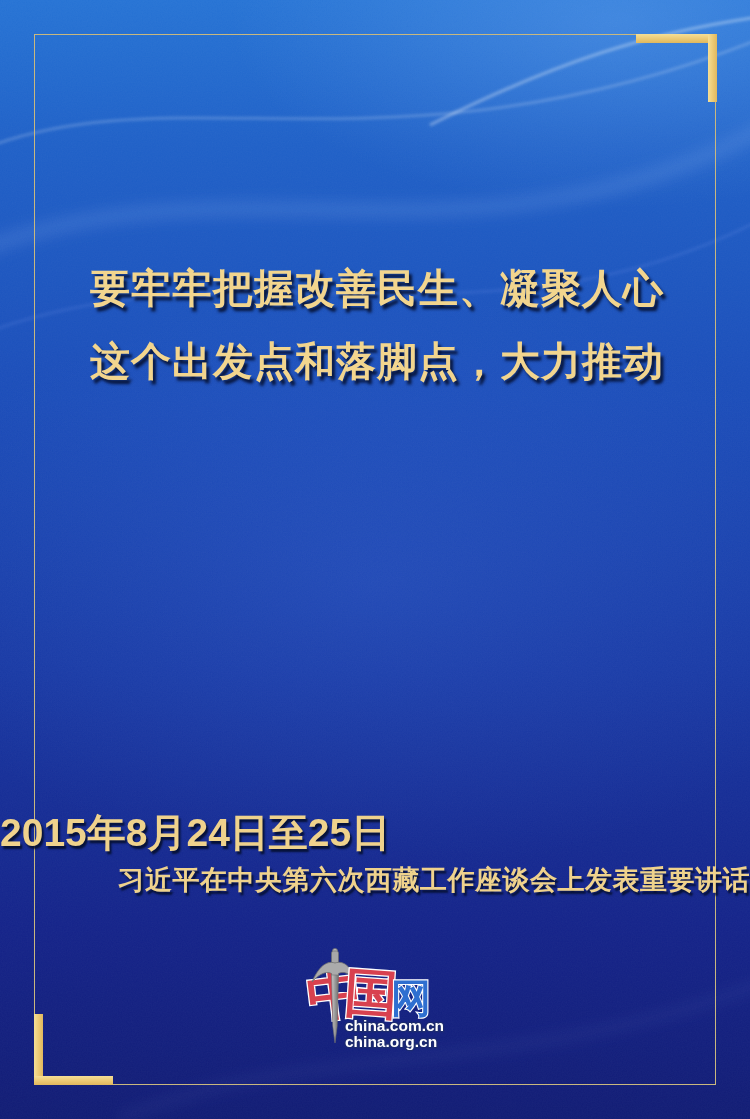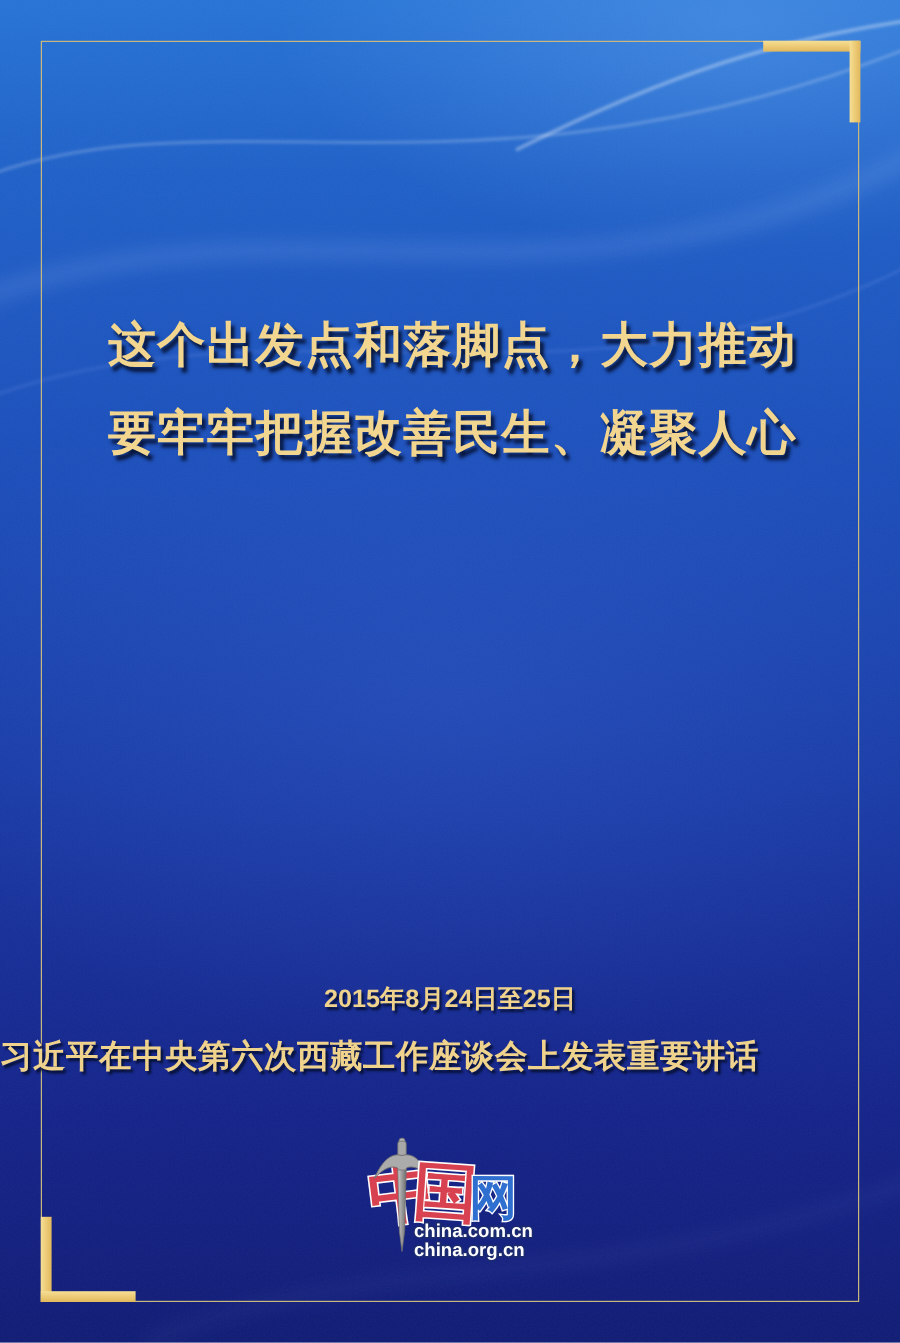--- a/index.html
+++ b/index.html
@@ -25,26 +25,26 @@
   .bracket-bar{position:absolute;background:linear-gradient(180deg,#f5df96 0%,#ecc973 55%,#e0b85e 100%);}
   .bracket-bar.v{background:linear-gradient(90deg,#f5df96 0%,#ecc973 55%,#e0b85e 100%);}
   
   .quote-block{
     position:absolute;left:90px;top:252px;width:600px;
     font-size:40px;line-height:73px;font-weight:900;letter-spacing:1px;
     text-shadow:3px 4px 3px rgba(4,14,46,.9);
     white-space:nowrap;
   }
   .date-text{
-    position:absolute;left:0;top:815px;width:750px;text-align:center;
-    font-size:21px;line-height:36px;font-weight:700;
+    position:absolute;left:0;top:815px;width:750px;text-align:left;
+    font-size:39px;line-height:36px;font-weight:700;
     text-shadow:2px 3px 2px rgba(4,14,46,.9);
   }
   .subtitle-text{
-    position:absolute;left:0;top:862px;width:750px;text-align:left;
+    position:absolute;left:0;top:862px;width:750px;text-align:right;
     font-size:27px;line-height:36px;font-weight:700;letter-spacing:.5px;
     text-shadow:2px 3px 2px rgba(4,14,46,.9);
     white-space:nowrap;
   }
   .logo{position:absolute;left:299px;top:946px;width:152px;height:108px;}
 </style>
 </head>
 <body>
 
 <div class="poster">
@@ -81,22 +81,22 @@
     <div class="bracket-bar" style="left:636px;top:34px;width:81px;height:9px;"></div>
     <div class="bracket-bar v" style="left:708px;top:34px;width:9px;height:68px;"></div>
   </div>
 
   <div>
     <div class="bracket-bar v" style="left:34px;top:1014px;width:9px;height:71px;"></div>
     <div class="bracket-bar" style="left:34px;top:1076px;width:79px;height:9px;"></div>
   </div>
 
   <div class="quote-block" style="color:#f2d58e;">
+    <div>要牢牢把握改善民生、凝聚人心</div>
     <div>这个出发点和落脚点，大力推动</div>
-    <div>要牢牢把握改善民生、凝聚人心</div>
   </div>
 
   <div class="date-text" style="color:#efd28c;">2015年8月24日至25日</div>
 
   <div class="subtitle-text" style="color:#efd28c;">习近平在中央第六次西藏工作座谈会上发表重要讲话</div>
 
   <svg class="logo" viewBox="0 0 152 108" xmlns="http://www.w3.org/2000/svg">
     <defs>
       <linearGradient id="bladeGrad" x1="0" y1="0" x2="1" y2="0">
         <stop offset="0" stop-color="#c9c9c9"></stop>

